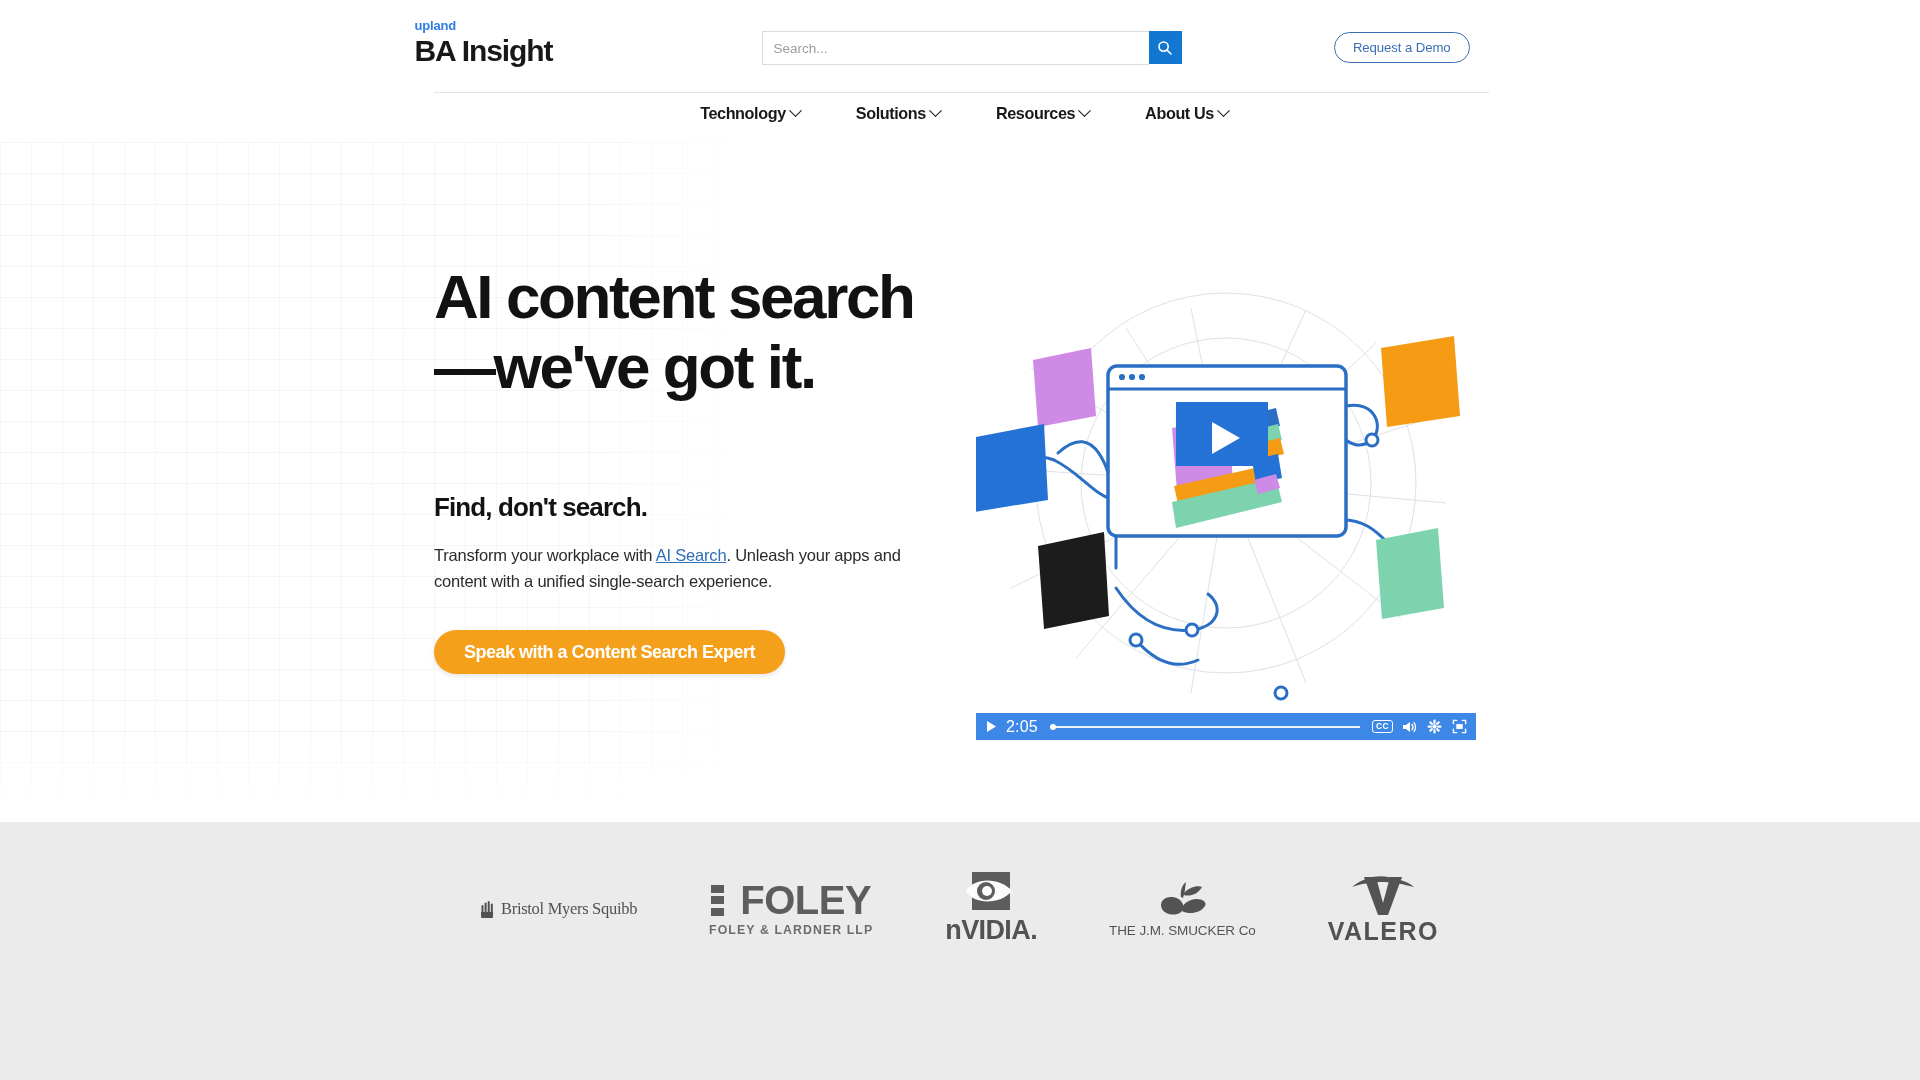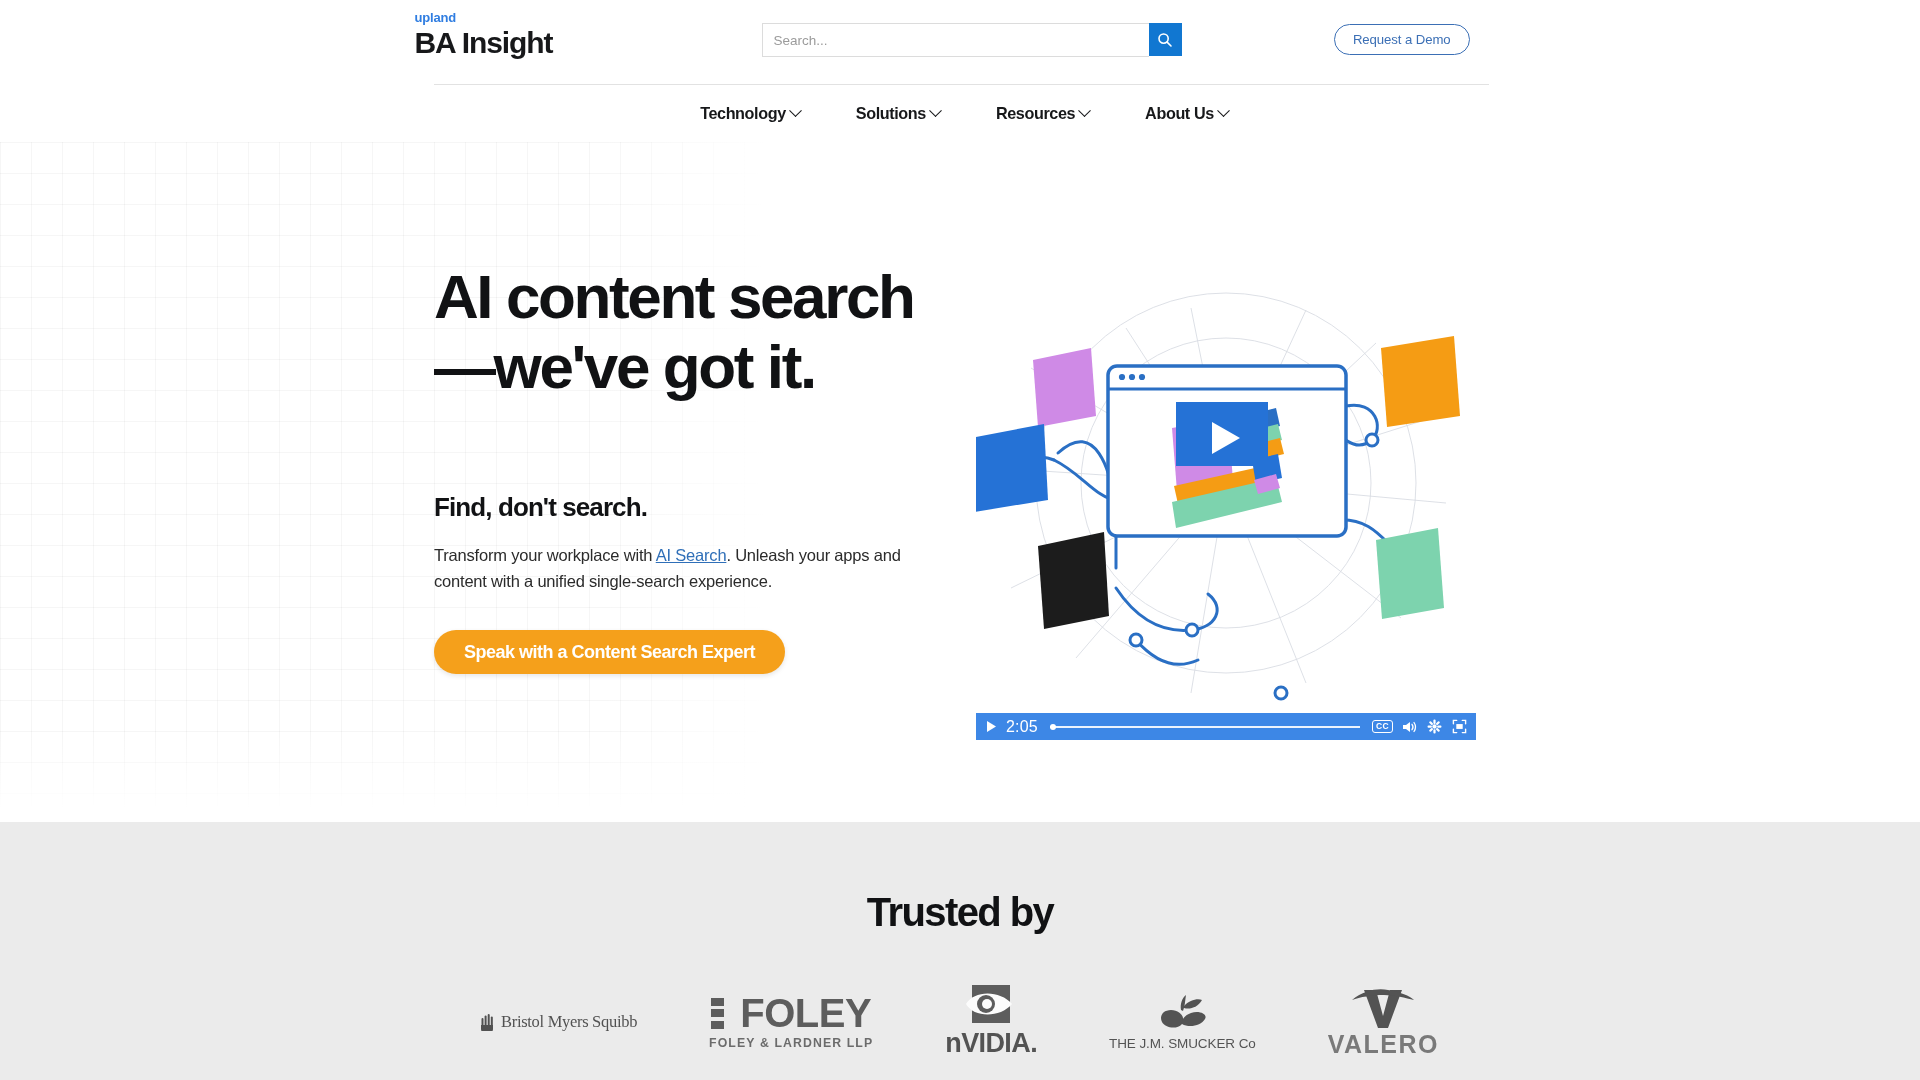--- a/index.html
+++ b/index.html
@@ -17,21 +17,21 @@
   .page {
     position: relative;
     width: 1920px;
     height: 1080px;
     background: #ffffff;
   }
 
   
   .header {
     position: absolute;
-    top: 0; left: 0;
+    top: 8px; left: 0;
     width: 1884px;
     height: 84px;
     background: #ffffff;
     z-index: 20;
   }
   .header-inner {
     position: relative;
     width: 1055px;
     margin: 0 auto;
     height: 84px;
@@ -388,21 +388,21 @@
   .smucker { flex-direction: column; align-items: center; gap: 6px; }
   .smucker-text {
     font-size: 13.5px; color: #3f3f3f;
     font-family: "Liberation Sans", sans-serif;
     letter-spacing: -0.1px; white-space: nowrap;
   }
   .smucker-text b { font-weight: 400; }
   
   .valero { flex-direction: column; align-items: center; gap: 2px; }
   .valero-word {
-    font-size: 25px; font-weight: 700; color: #4d7c0f;
+    font-size: 25px; font-weight: 700; color: #b91c1c;
     letter-spacing: 1.5px;
     font-family: "Liberation Sans", sans-serif;
   }
 </style>
 </head>
 <body>
 
 <div class="page">
 
   <div class="header">
@@ -575,21 +575,20 @@
               </g>
               <rect x="4.6" y="5.4" width="6.8" height="5.2" fill="#ffffff"></rect>
             </svg>
           </div>
         </div>
       </div>
     </div>
   </section>
 
   <section class="trusted">
-    <div class="trusted-title">Trusted by</div>
 
     <div class="logos">
 
       <div class="logo bms">
         <svg width="14" height="18" viewBox="0 0 14 18">
           <g fill="#3c3c3c">
             <rect x="0.5" y="5" width="2" height="11" rx="1"></rect>
             <rect x="3.6" y="2.5" width="2" height="13" rx="1"></rect>
             <rect x="6.7" y="1" width="2" height="14" rx="1"></rect>
             <rect x="9.8" y="3.5" width="2" height="12" rx="1"></rect>

